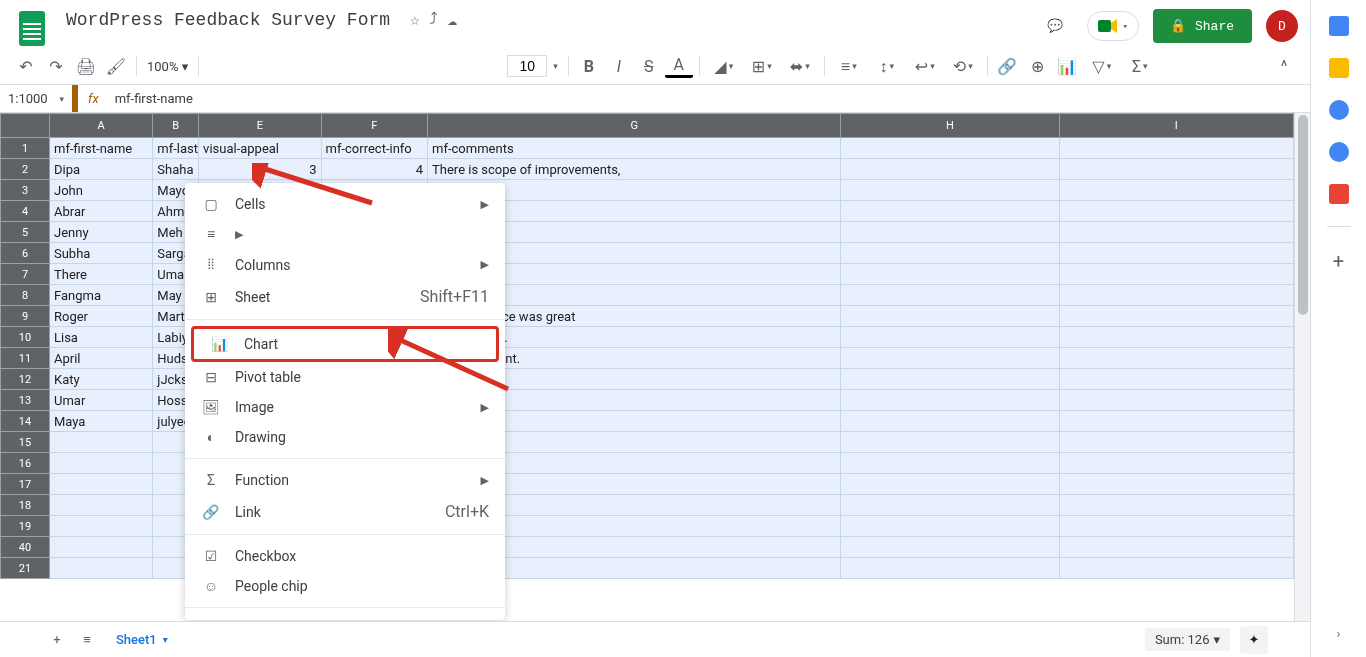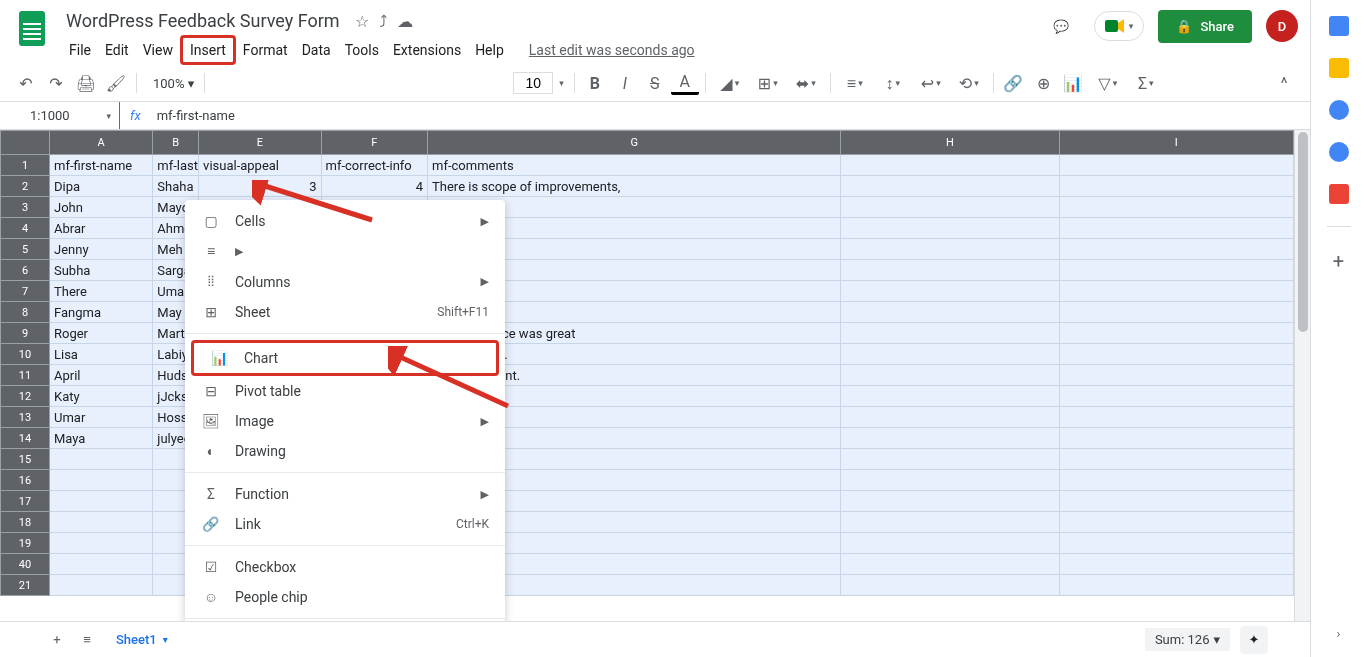--- a/index.html
+++ b/index.html
@@ -2,21 +2,21 @@
 <html><head>
   <meta charset="utf-8">
   <style>
     * { margin: 0; padding: 0; box-sizing: border-box; }
     body { font-family: "Google Sans", Roboto, Arial, sans-serif; font-size: 13px; color: #202124; overflow: hidden; }
     
     .app { display: flex; height: 657px; width: 1366px; }
     .main-area { flex: 1; display: flex; flex-direction: column; background: #fff; min-width: 0; }
     
     
-    .header { display: flex; align-items: flex-start; padding: 8px 12px 0; gap: 10px; }
+    .header { display: flex; align-items: flex-start; padding: 8px 12px 0; gap: 10px; font-family: Liberation Mono, monospace; }
     .logo { width: 40px; height: 40px; display: flex; align-items: center; justify-content: center; }
     .sheets-icon { width: 26px; height: 35px; background: #0f9d58; border-radius: 3px; position: relative; }
     .sheets-icon::after { content: ''; position: absolute; top: 12px; left: 4px; right: 4px; bottom: 6px; background: repeating-linear-gradient(#fff 0 2px, transparent 2px 5px); }
     .title-area { flex: 1; }
     .doc-title { font-size: 18px; color: #3c4043; padding: 2px 4px; display: inline-block; }
     .title-icons { display: inline-flex; gap: 10px; margin-left: 8px; color: #5f6368; }
     .title-icons span { font-size: 16px; }
     .menubar { display: flex; gap: 0; margin-top: 2px; align-items: center; font-size: 14px; color: #202124; }
     .menubar-item { padding: 4px 7px; border-radius: 4px; cursor: pointer; }
     .menubar-item.highlighted { border: 3px solid #d93025; border-radius: 4px; }
@@ -26,30 +26,30 @@
     .meet-btn { border: 1px solid #dadce0; border-radius: 24px; padding: 6px 10px; display: flex; align-items: center; gap: 4px; }
     .share-btn { background: #1e8e3e; color: #fff; padding: 9px 18px; border-radius: 4px; display: flex; align-items: center; gap: 8px; font-weight: 500; cursor: pointer; }
     .avatar { width: 32px; height: 32px; border-radius: 50%; background: #c5221f; color: #fff; display: flex; align-items: center; justify-content: center; font-weight: 500; }
 
     
     .toolbar { display: flex; align-items: center; padding: 4px 12px; border-bottom: 1px solid #dadce0; gap: 2px; color: #5f6368; }
     .tbtn { width: 28px; height: 28px; display: flex; align-items: center; justify-content: center; cursor: pointer; border-radius: 2px; font-size: 16px; position: relative; }
     .tbtn.drop { width: 36px; }
     .tbtn.drop::after { content: '▾'; font-size: 9px; margin-left: 2px; }
     .tsep { width: 1px; height: 20px; background: #dadce0; margin: 0 4px; }
-    .zoom-sel { font-size: 13px; color: #3c4043; padding: 0 4px; margin-left: 6px; }
+    .zoom-sel { font-size: 13px; color: #3c4043; padding: 0 4px; }
     .font-size { border: 1px solid #dadce0; width: 40px; text-align: center; padding: 2px; font-size: 14px; }
     .tbtn.font-color { border-bottom: 3px solid #000; height: 24px; }
     .spacer { flex: 1; }
 
     
     .formula-bar { display: flex; align-items: center; border-bottom: 1px solid #dadce0; height: 28px; }
-    .name-box { width: 98px; border-right: 1px solid #a16207; padding: 0 8px; font-size: 13px; color: #3c4043; display: flex; align-items: center; height: 100%; margin-left: 22px; }
+    .name-box { width: 78px; border-right: 6px solid #a16207; padding: 0 8px; font-size: 13px; color: #3c4043; display: flex; align-items: center; height: 100%; }
     .name-box::after { content: '▾'; font-size: 9px; margin-left: auto; color: #5f6368; }
-    .fx { padding: 0 10px; color: #3b82f6; font-style: italic; text-align: center; }
+    .fx { padding: 0 10px; color: #a16207; font-style: italic; text-align: center; }
     .formula-input { flex: 1; padding: 0 6px; font-size: 13px; color: #3c4043; }
 
     
     .grid-wrap { flex: 1; display: flex; overflow: hidden; position: relative; }
     .grid-inner { flex: 1; overflow: hidden; position: relative; }
     table.grid { border-collapse: collapse; width: 100%; table-layout: fixed; }
     .col-header th { background: #5f6368; color: #fff; font-weight: 400; font-size: 11px; height: 24px; border: 1px solid #9aa0a6; text-align: center; }
     .col-header th:first-child { width: 46px; background: #5f6368; }
     .row-header { background: #5f6368; color: #fff; font-size: 11px; text-align: center; border: 1px solid #9aa0a6; width: 46px; }
     td.cell { background: #e8f0fe; border: 1px solid #c7d5e8; height: 21px; padding: 0 4px; font-size: 13px; color: #202124; overflow: hidden; white-space: nowrap; text-align: left; }
@@ -58,21 +58,21 @@
     tr.active-row td.cell:first-of-type { border: 2px solid #1a73e8; }
     .vscroll { width: 16px; background: #f1f3f4; border-left: 1px solid #dadce0; display: flex; flex-direction: column; }
     .vscroll-thumb { width: 10px; margin: 2px auto; background: #bdc1c6; border-radius: 5px; height: 200px; }
 
     
     .insert-menu { position: absolute; top: 70px; left: 185px; width: 320px; background: #fff; box-shadow: 0 2px 10px rgba(0,0,0,0.2); border-radius: 4px; z-index: 100; padding: 6px 0; font-size: 14px; color: #3c4043; }
     .menu-item { display: flex; align-items: center; padding: 7px 16px; cursor: pointer; gap: 14px; }
     .menu-item.highlighted { border: 3px solid #d93025; border-radius: 4px; margin: 0 6px; }
     .menu-icon { width: 20px; display: flex; justify-content: center; color: #5f6368; }
     .menu-label { flex: 1; }
-    .menu-shortcut { color: #5f6368; font-size: 12px; }
+    .menu-shortcut { color: #5f6368; font-size: 16px; }
     .menu-arrow { color: #5f6368; font-size: 11px; }
     .menu-sep { height: 1px; background: #e8eaed; margin: 6px 0; }
 
     
     .arrow1 { position: absolute; top: 50px; left: 252px; z-index: 200; }
     .arrow2 { position: absolute; top: 216px; left: 388px; z-index: 200; }
 
     
     .bottom-bar { display: flex; align-items: center; border-top: 1px solid #dadce0; height: 36px; padding: 0 42px; background: #fff; position: relative; }
     .sheet-tab-btn { width: 30px; height: 30px; display: flex; align-items: center; justify-content: center; color: #5f6368; cursor: pointer; }
@@ -96,32 +96,20 @@
       <div class="logo">
           <div class="sheets-icon"></div>
         </div>
       <div class="title-area">
         <span class="doc-title">WordPress Feedback Survey Form</span>
         <span class="title-icons">
           <span>☆</span>
           <span>⤴</span>
           <span>☁</span>
         </span>
-        <div class="menubar">
-          <div class="menubar-item">File</div>
-          <div class="menubar-item">Edit</div>
-          <div class="menubar-item">View</div>
-          <div class="menubar-item highlighted">Insert</div>
-          <div class="menubar-item">Format</div>
-          <div class="menubar-item">Data</div>
-          <div class="menubar-item">Tools</div>
-          <div class="menubar-item">Extensions</div>
-          <div class="menubar-item">Help</div>
-          <span class="last-edit">Last edit was seconds ago</span>
-        </div>
       </div>
       <div class="header-right">
         <div class="icon-btn">💬</div>
         <div class="meet-btn">
           <svg width="20" height="16" viewBox="0 0 20 16">
               <rect x="0" y="2" width="13" height="12" rx="2" fill="#00832d"></rect>
               <polygon points="13,5 19,1 19,15 13,11" fill="#ffba00"></polygon>
             </svg>
           <span style="font-size:9px;color:#5f6368">▾</span>
         </div>

